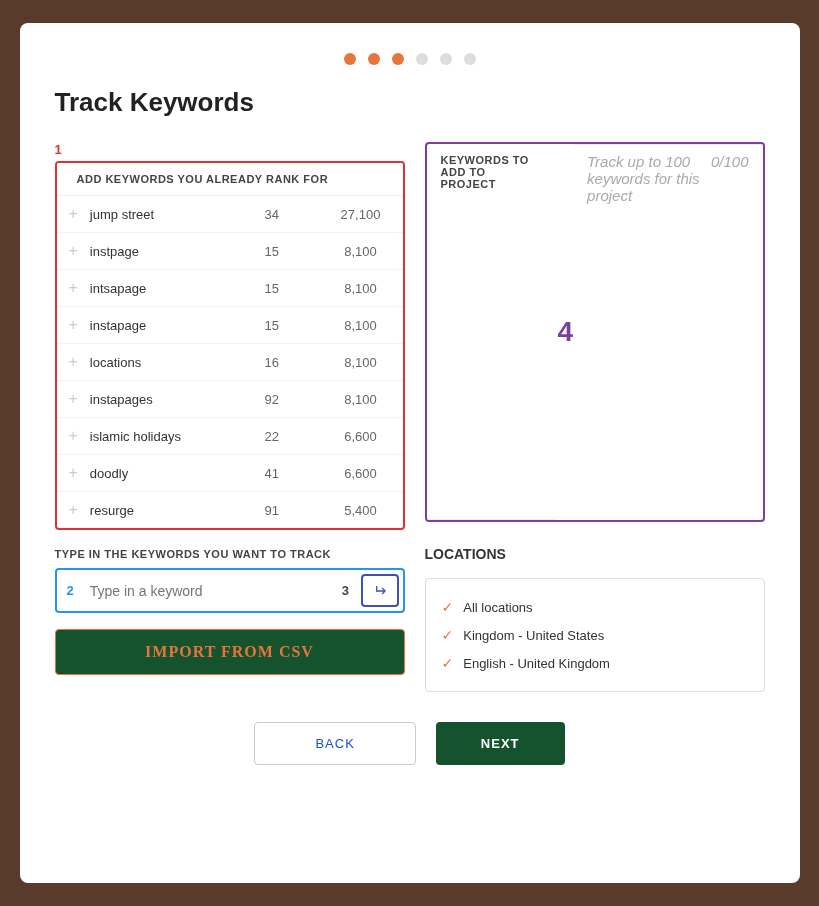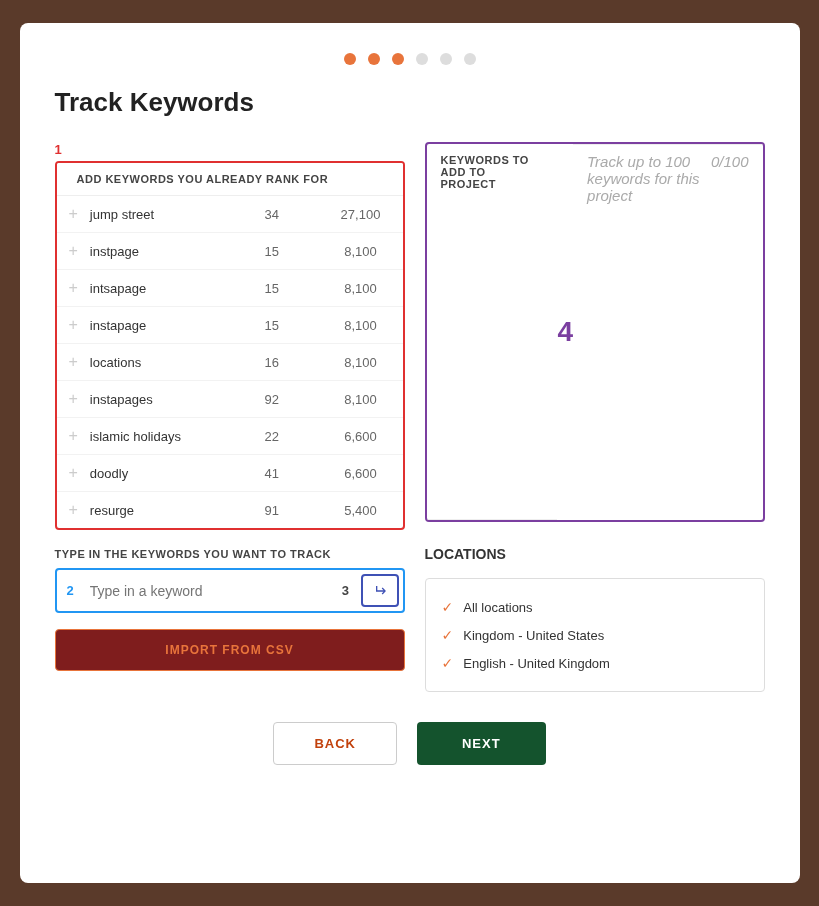--- a/index.html
+++ b/index.html
@@ -165,29 +165,30 @@
     .number-label-3 {
       font-size: 13px;
       font-weight: 700;
       color: #444;
       padding: 0 8px;
       flex-shrink: 0;
     }
     .import-btn {
       width: 100%;
       padding: 13px;
-      background: #7f1d1d;
+      background: #14532d;
       border: 1.5px solid #e8743b;
       border-radius: 4px;
       color: #e8743b;
-      font-size: 12px;
+      font-size: 16px;
       font-weight: 700;
       letter-spacing: 1px;
       cursor: pointer;
       text-transform: uppercase;
+      font-family: Liberation Serif, serif;
     }
     .keywords-project-box {
       border: 2.5px solid #7b3fa0;
       border-radius: 4px;
       overflow: hidden;
       margin-bottom: 24px;
       min-height: 380px;
       display: flex;
       flex-direction: row;
     }
@@ -245,27 +246,27 @@
       color: #e8743b;
       font-size: 14px;
     }
     .bottom-row {
       display: flex;
       justify-content: center;
       gap: 20px;
       margin-top: 30px;
     }
     .back-btn {
-      padding: 13px 40px;
+      padding: 13px 60px;
       background: #fff;
       border: 1.5px solid #ccc;
       border-radius: 4px;
-      color: #c2410c;
-      font-size: 13px;
-      font-weight: 700;
+      color: #1d4ed8;
+      font-size: 13px;
+      font-weight: 400;
       letter-spacing: 1px;
       cursor: pointer;
       text-transform: uppercase;
     }
     .next-btn {
       padding: 13px 45px;
       background: #14532d;
       border: none;
       border-radius: 4px;
       color: #fff;

